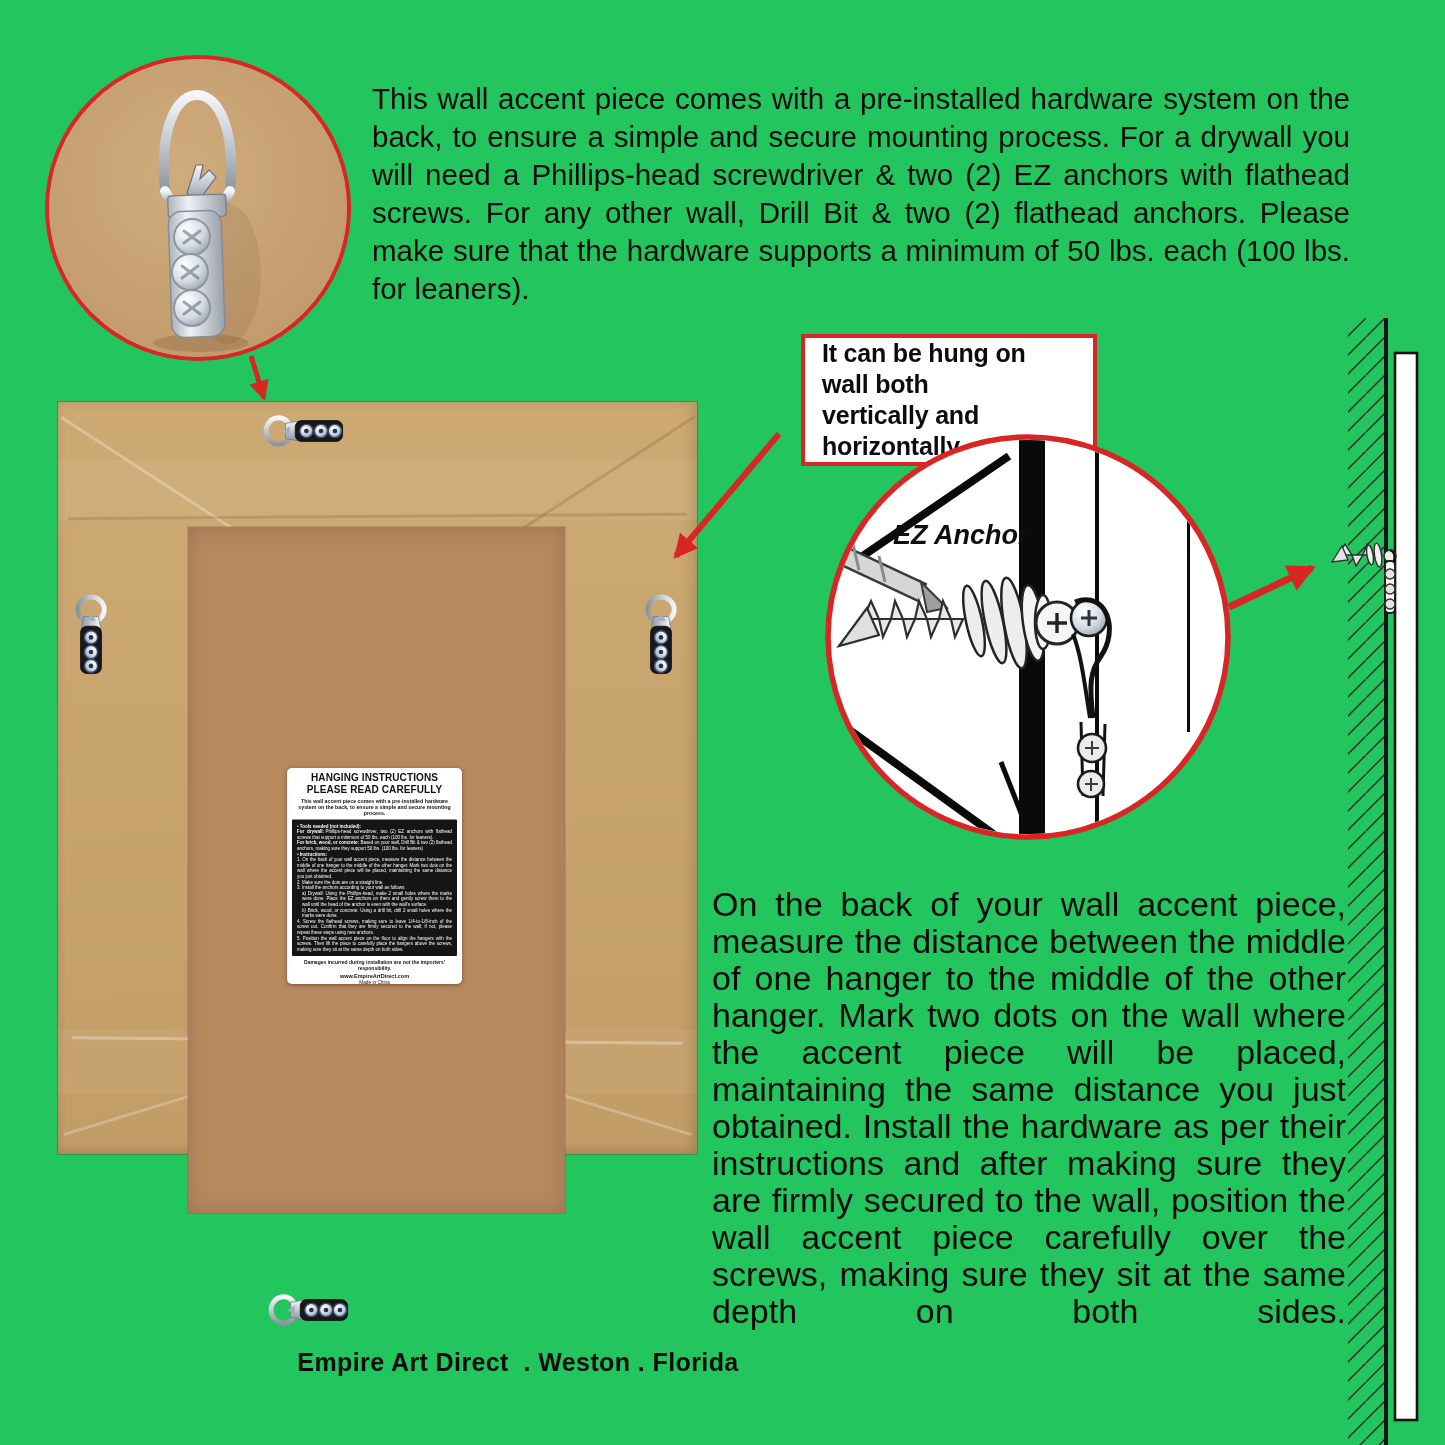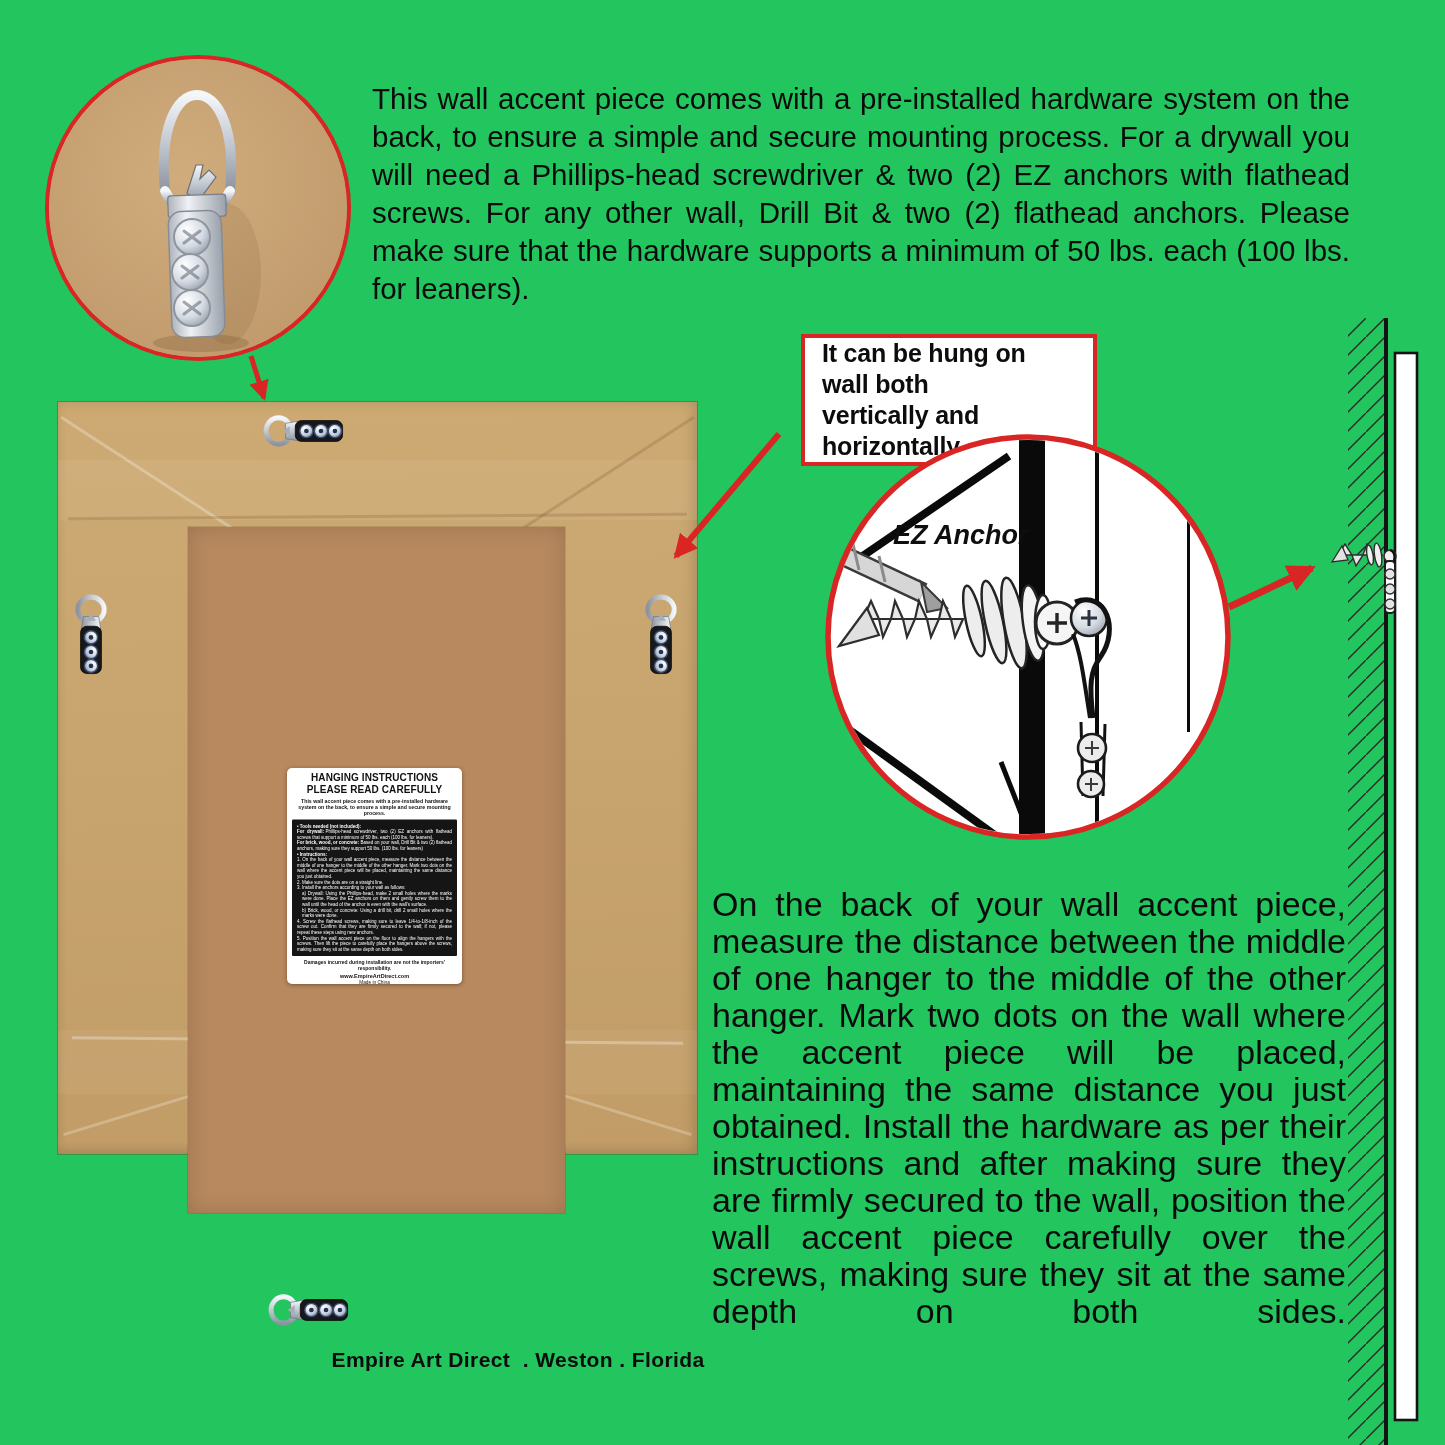--- a/index.html
+++ b/index.html
@@ -8,21 +8,21 @@
 
   
   .intro{position:absolute;left:372px;top:80px;width:978px;font-size:29.5px;line-height:38px;
          text-align:justify;color:#0b0b0b;}
   .steps-par{position:absolute;left:712px;top:886px;width:634px;font-size:34px;line-height:37px;
          text-align:justify;text-align-last:justify;color:#0b0b0b;}
   .callout{position:absolute;left:777px;top:334px;width:296px;box-sizing:border-box;
          border:4px solid #d92524;background:#fff;padding:0 17px;
          font-size:25px;font-weight:bold;line-height:31px;letter-spacing:-.2px;margin-left:24px;}
   .footer{position:absolute;left:268px;top:1348px;width:500px;text-align:center;
-         font-size:21px;font-weight:bold;letter-spacing:.4px;white-space:pre;}
+         font-size:25px;font-weight:bold;letter-spacing:.4px;white-space:pre;}
 
   
   .inset-circle{position:absolute;left:45px;top:55px;width:298px;height:298px;border-radius:50%;
          border:4px solid #d92524;overflow:hidden;background:#c7a271;}
 
   
   .frame{position:absolute;left:58px;top:402px;width:639px;height:752px;
          background:linear-gradient(178deg,#cdaa73 0%,#c8a46e 45%,#c19c66 100%);
          box-shadow:0 0 0 1px rgba(90,60,25,.35), inset -5px 0 14px rgba(0,0,0,.10), inset 0 -4px 10px rgba(0,0,0,.08);}
   .panel{position:absolute;left:130px;top:125px;width:377px;height:686px;

